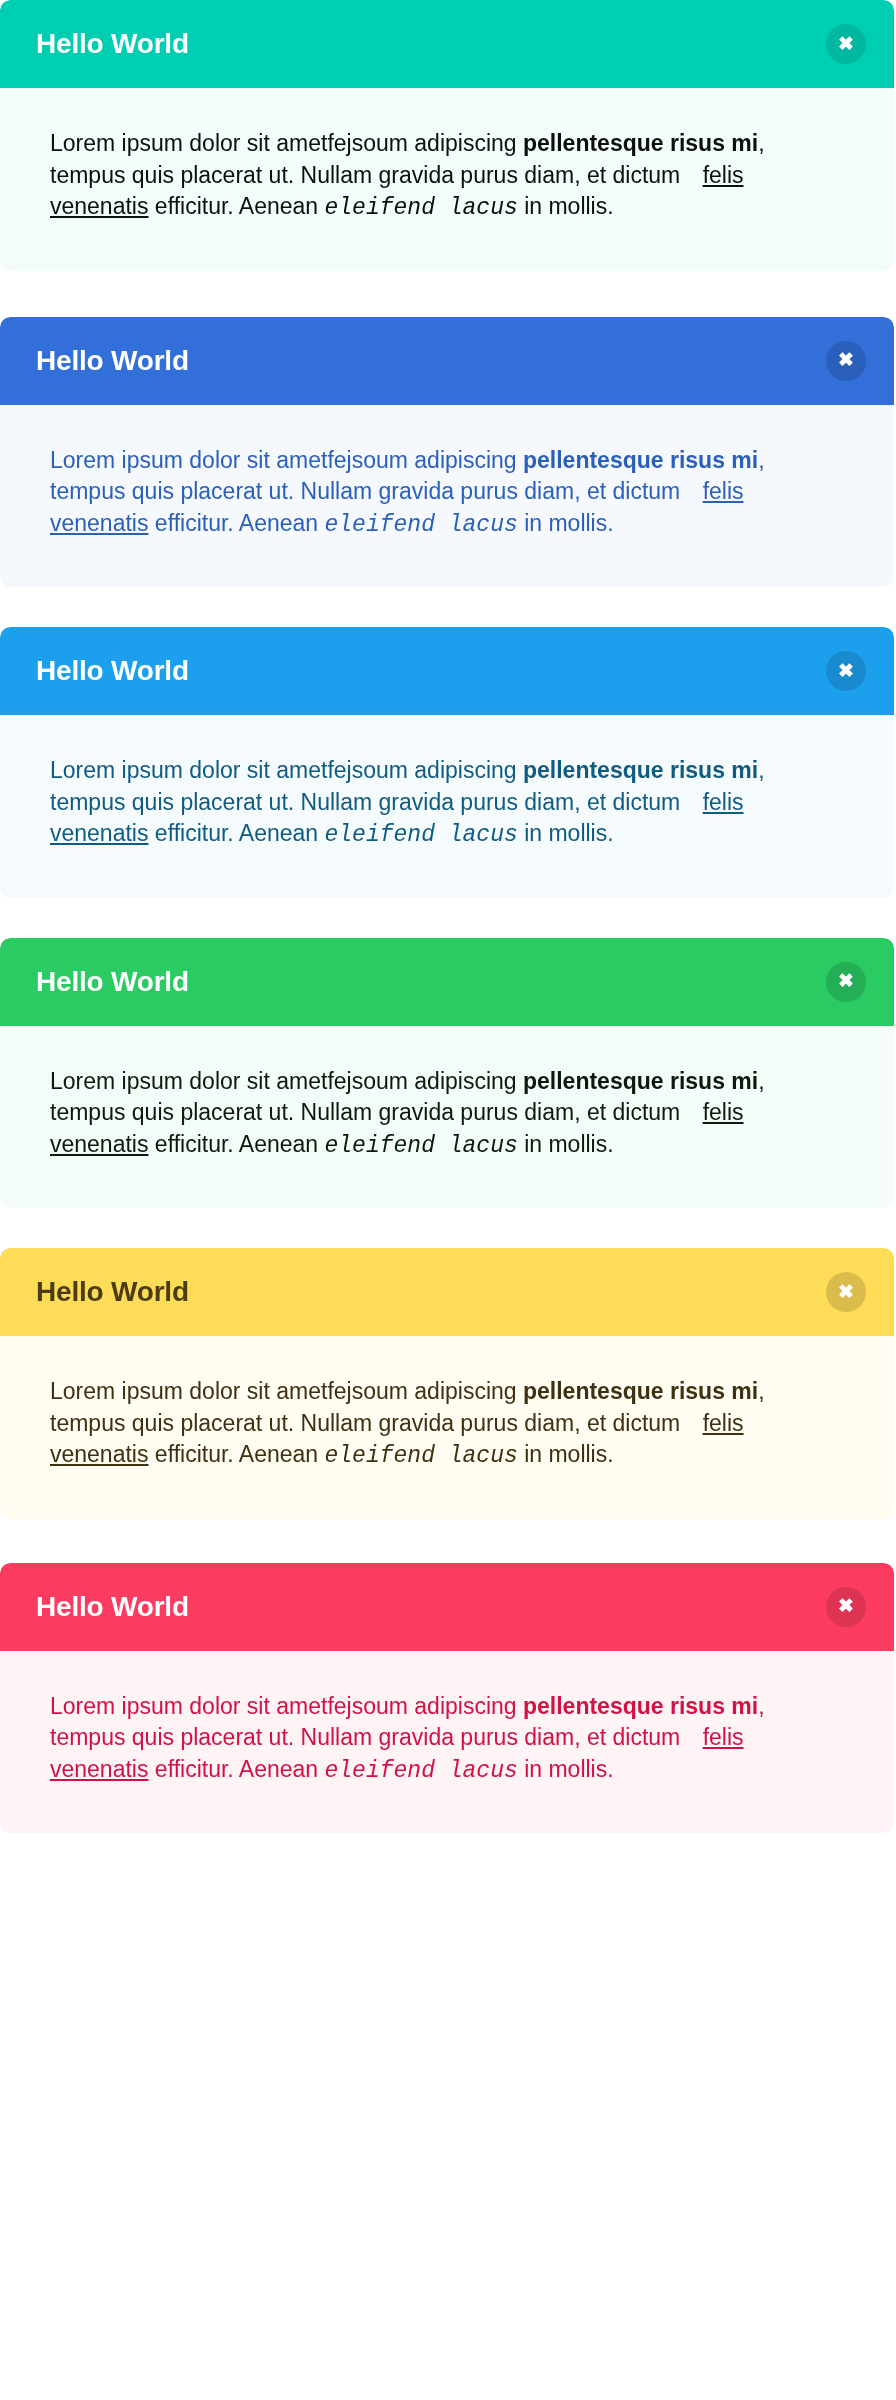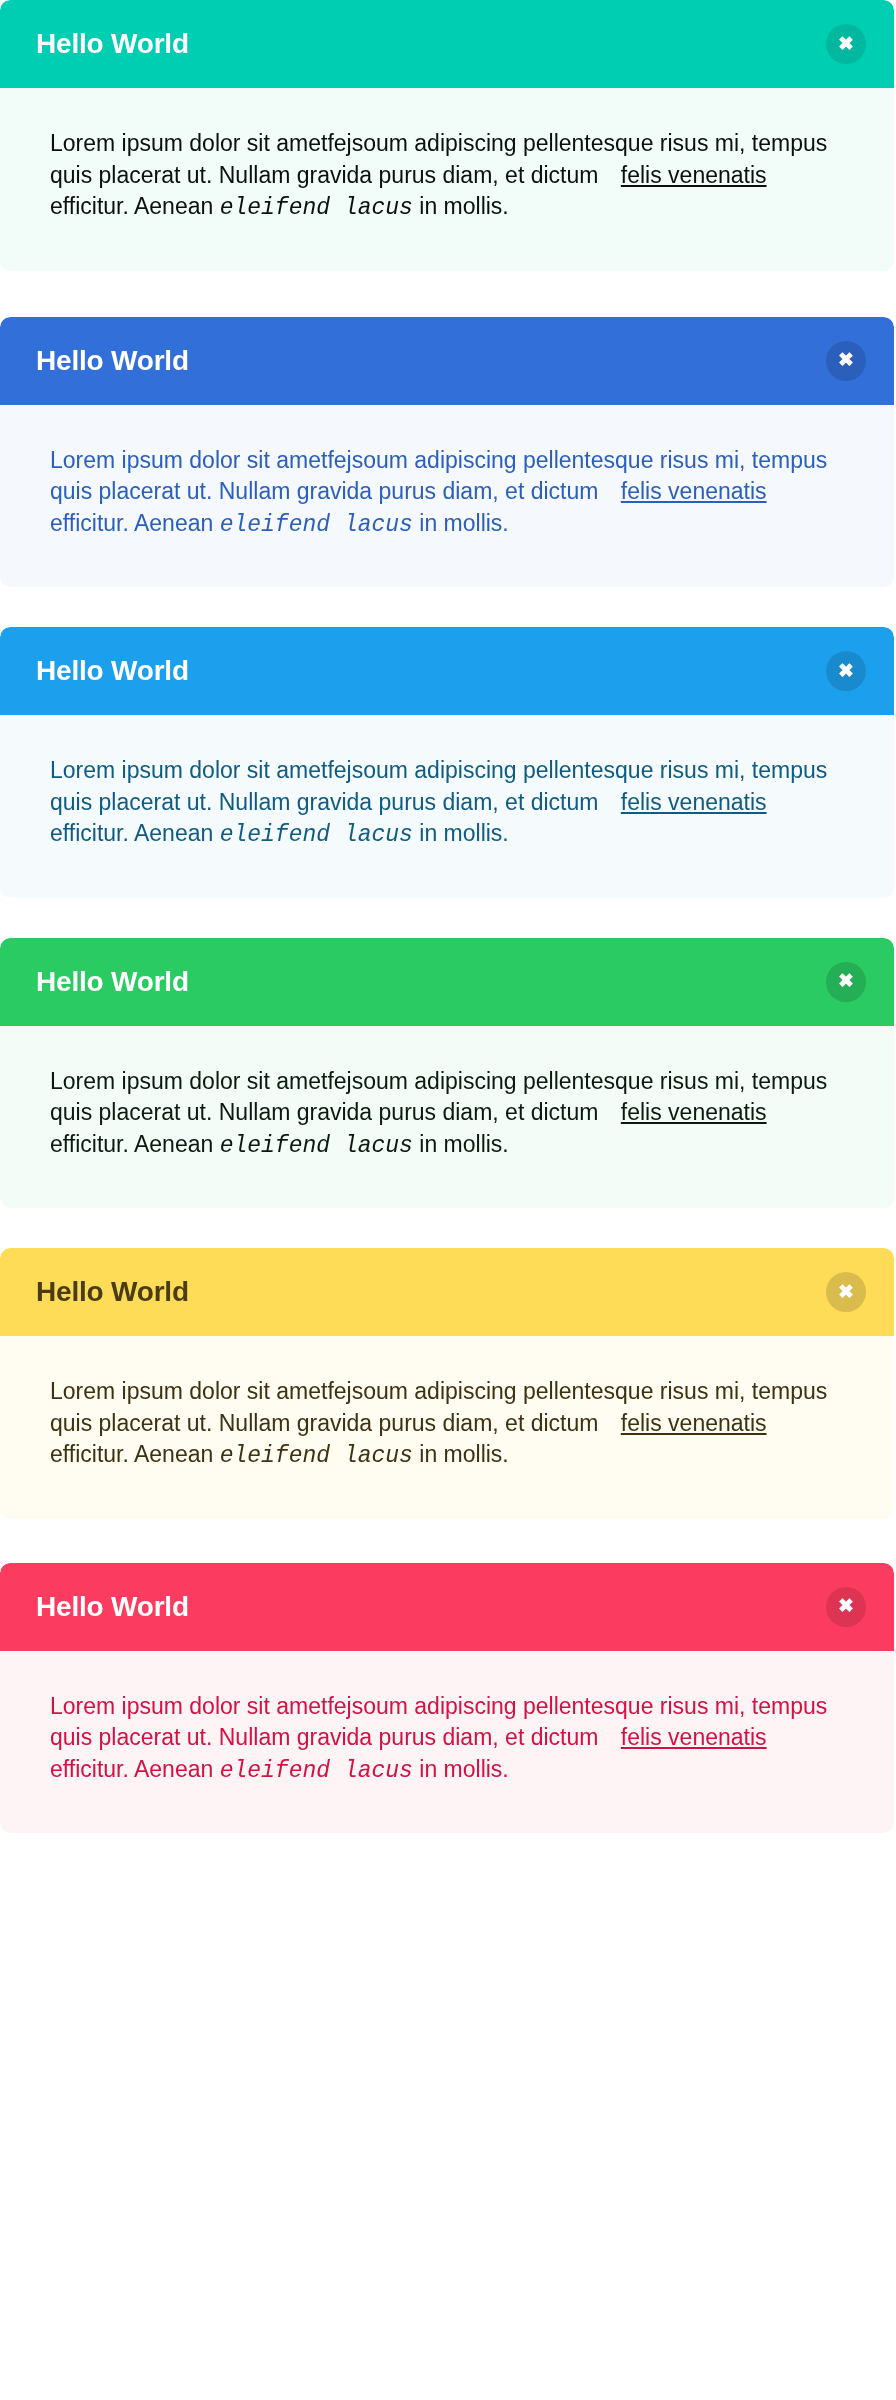--- a/index.html
+++ b/index.html
@@ -73,21 +73,21 @@
     box-sizing: border-box;
     padding: 40px 50px 46px 50px;
     border-bottom-left-radius: 10px;
     border-bottom-right-radius: 10px;
   }
   .card-body p {
     margin: 0;
     font-size: 23px;
     line-height: 31.5px;
   }
-  .card-body .b { font-weight: normal; }
+  .card-body .b { font-weight: bold; }
   .card-body .i { font-style: italic; font-family: Liberation Mono, monospace; }
   .card-body .lnk {
     text-decoration: underline;
     color: inherit;
     cursor: pointer;
     margin-left: 16px;
   }
 
   
   .gap { width: 100%; background: #ffffff; }

